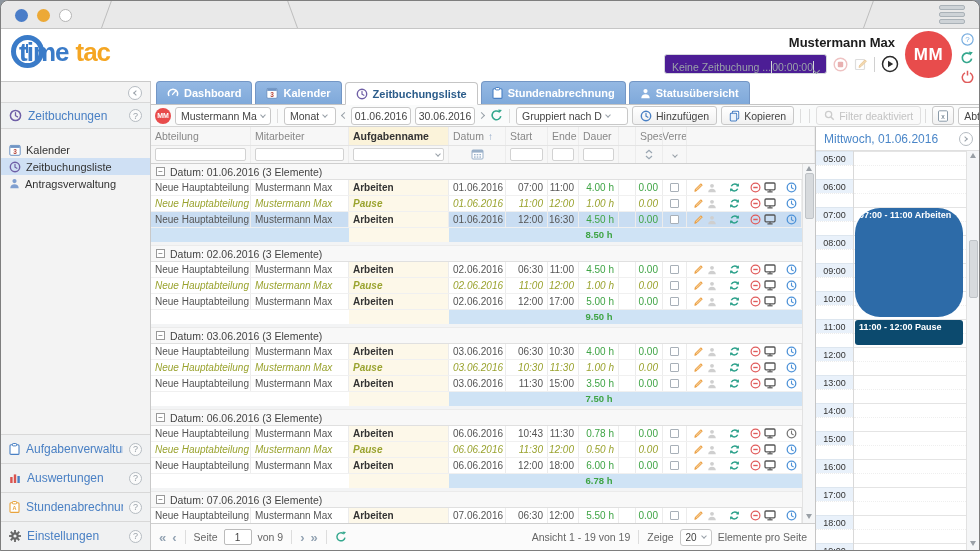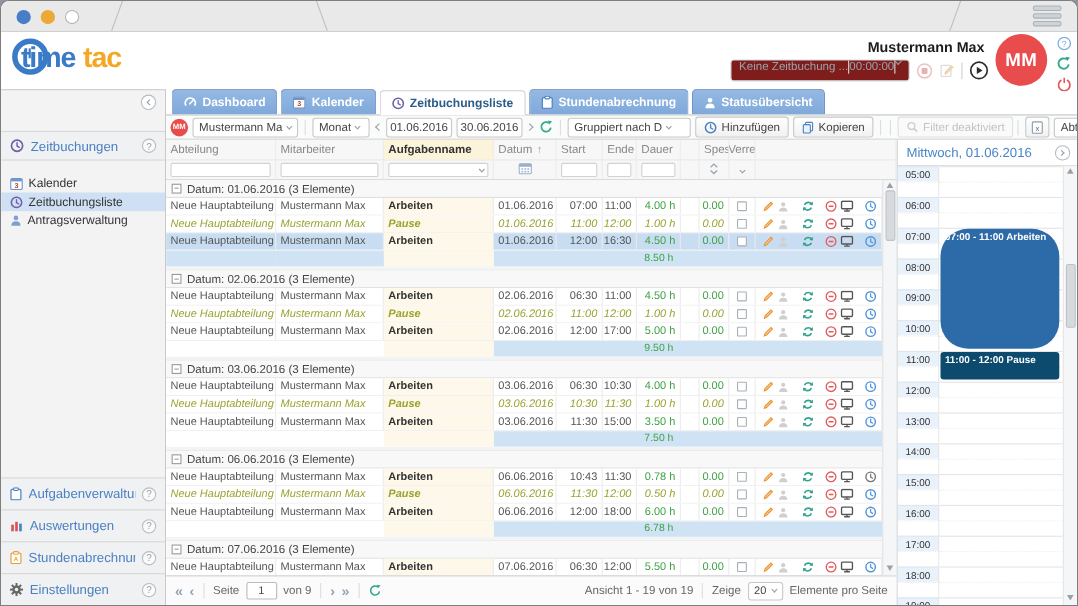--- a/index.html
+++ b/index.html
@@ -20,37 +20,37 @@
 .hamb i{display:block;width:26px;height:5px;background:#ced3d7;border:1px solid #aab2b8;border-radius:2px}
 
 .header{height:52px;background:#fff;position:relative;flex:none}
 .logo{position:absolute;left:10px;top:6px;display:flex;align-items:flex-end}
 .logo-ring{width:33px;height:33px;border:5px solid #3a7bc8;border-radius:50%;position:relative}
 .logo-ring:after{content:"";position:absolute;left:10px;top:4px;width:2px;height:9px;background:#3a7bc8}
 .logo-time{font-size:26px;font-weight:bold;color:#3a7bc8;margin-left:-25px;position:relative;letter-spacing:-1px}
 .logo-tac{font-size:26px;font-weight:bold;color:#f5a623;margin-left:7px;letter-spacing:-1px}
 .user-name{position:absolute;right:84px;top:6px;font-size:13px;font-weight:bold;color:#1c1c1c}
 .timer-row{position:absolute;right:80px;top:25px;display:flex;align-items:center;gap:6px}
-.timer{display:flex;align-items:flex-start;gap:0;background:#7f1d1d;border:1px solid #d4d8db;border-radius:3px;height:20px;padding:0 7px;font-size:10.5px;color:#9aa2a9}
+.timer{display:flex;align-items:flex-end;gap:0;background:#4c1d95;border:1px solid #d4d8db;border-radius:3px;height:20px;padding:0 7px;font-size:10.5px;color:#9aa2a9}
 .timer .sep{width:1px;height:12px;background:#d4d8db}
 .vdiv{width:1px;height:15px;background:#d0d0d0}
 .hicon{display:inline-flex;align-items:center;justify-content:center;cursor:pointer}
 .avatar{position:absolute;right:27px;top:2px;width:47px;height:47px;border-radius:50%;background:#e84c4c;color:#fff;font-weight:bold;font-size:17px;display:flex;align-items:center;justify-content:center;letter-spacing:.5px}
 .hstack{position:absolute;right:5px;top:4px;display:flex;flex-direction:column;gap:5px;align-items:center}
 
 .body{flex:1;display:flex;min-height:0}
 .sidebar{width:150px;flex:none;background:#f3f3f3;border-right:1px solid #c9c9c9;border-top:1px solid #c9c9c9;display:flex;flex-direction:column;overflow:hidden}
 .sb-strip{height:18px;display:flex;justify-content:flex-end;padding:4px 8px 0 0}
 .circ-btn{width:14px;height:14px;border:1px solid #b6bcc2;border-radius:50%;display:inline-flex;align-items:center;justify-content:center;background:#fff;cursor:pointer}
 .chev{display:inline-block;width:5px;height:5px;border-right:1.4px solid #98a0a8;border-bottom:1.4px solid #98a0a8}
 .chev.down{transform:rotate(45deg);margin-top:-2px}
 .chev.left{transform:rotate(135deg);margin-left:2px}
 .chev.right{transform:rotate(-45deg);margin-right:2px}
 .chev.sm{width:4px;height:4px}
-.sb-sec{height:27px;border-top:1px solid #d8d8d8;border-bottom:1px solid #d8d8d8;background:#eff1f2;display:flex;align-items:center;gap:6px;padding:0 8px;margin-top:19px;cursor:pointer}
+.sb-sec{height:27px;border-top:1px solid #d8d8d8;border-bottom:1px solid #d8d8d8;background:#eff1f2;display:flex;align-items:center;gap:6px;padding:0 8px;margin-top:2px;cursor:pointer}
 .sb-sec-label{color:#4a80c4;font-size:12px;flex:1;white-space:nowrap;overflow:hidden}
 .qcirc{width:13px;height:13px;border:1px solid #b6bcc2;border-radius:50%;color:#98a0a8;font-size:9px;display:inline-flex;align-items:center;justify-content:center;background:#fbfbfb;flex:none}
 .sb-items{margin-top:12px;display:flex;flex-direction:column}
 .sb-item{height:17px;display:flex;align-items:center;gap:5px;padding:0 8px;font-size:11px;color:#333;cursor:pointer;white-space:nowrap}
 .sb-item.sel{background:#cfe0f4}
 .sb-spacer{flex:1}
 .sb-bottom .sb-sec{margin-top:0;border-bottom:none;background:#f0f1f2;height:29px}
 
 .main{flex:1;display:flex;flex-direction:column;min-width:0;background:#fff}
 .tabs{height:23px;display:flex;align-items:flex-end;padding-left:5px;position:relative;z-index:3;flex:none}
@@ -97,21 +97,21 @@
 .ckbox{width:9px;height:9px;border:1px solid #a8b0b8;border-radius:1px;background:#fff;display:inline-block;cursor:pointer}
 .ricon{display:inline-flex;align-items:center;cursor:pointer}
 .c-ico{gap:3px;padding-left:6px}
 .rsp{width:8px}.rsp2{width:5px}
 .sumrow{display:flex;height:14px;font-size:10px}
 .sumrow .cell{border-right:none}
 .sumrow .wh{background:#fff}
 .sumrow .bl{background:#cfe3f5}
 .sumrow .cr{background:#fdf8e9}
 .sumrest{flex:1;background:#cfe3f5;position:relative}
-.total{position:absolute;left:130px;width:40px;text-align:center;font-weight:normal;color:#3fa445;font-size:9.5px;top:1px}
+.total{position:absolute;left:130px;width:40px;text-align:center;font-weight:bold;color:#3fa445;font-size:9.5px;top:1px}
 .gspace{height:4px;background:#f3f4f5;border-bottom:1px solid #ebebeb}
 
 .v-scroll{position:absolute;top:37px;bottom:27px;right:0;width:13px;background:#f5f6f7;border-left:1px solid #e2e2e2;display:flex;flex-direction:column;align-items:center;padding:2px 0}
 .sarr{width:0;height:0;border-left:3.5px solid transparent;border-right:3.5px solid transparent;flex:none;cursor:pointer}
 .sarr.up{border-bottom:5px solid #9aa0a6}
 .sarr.down{border-top:5px solid #9aa0a6;margin-top:auto;margin-bottom:2px}
 .sthumb{width:9px;height:46px;background:#d7dadd;border:1px solid #bfc3c7;border-radius:2px;margin-top:2px;flex:none;cursor:grab}
 
 .pag{height:27px;border-top:1px solid #cfcfcf;background:#fbfbfb;display:flex;align-items:center;padding:0 8px;gap:6px;font-size:10.5px;color:#666;flex:none}
 .pgl{color:#93a3b3;font-size:13px;font-weight:bold;cursor:pointer;line-height:1}

